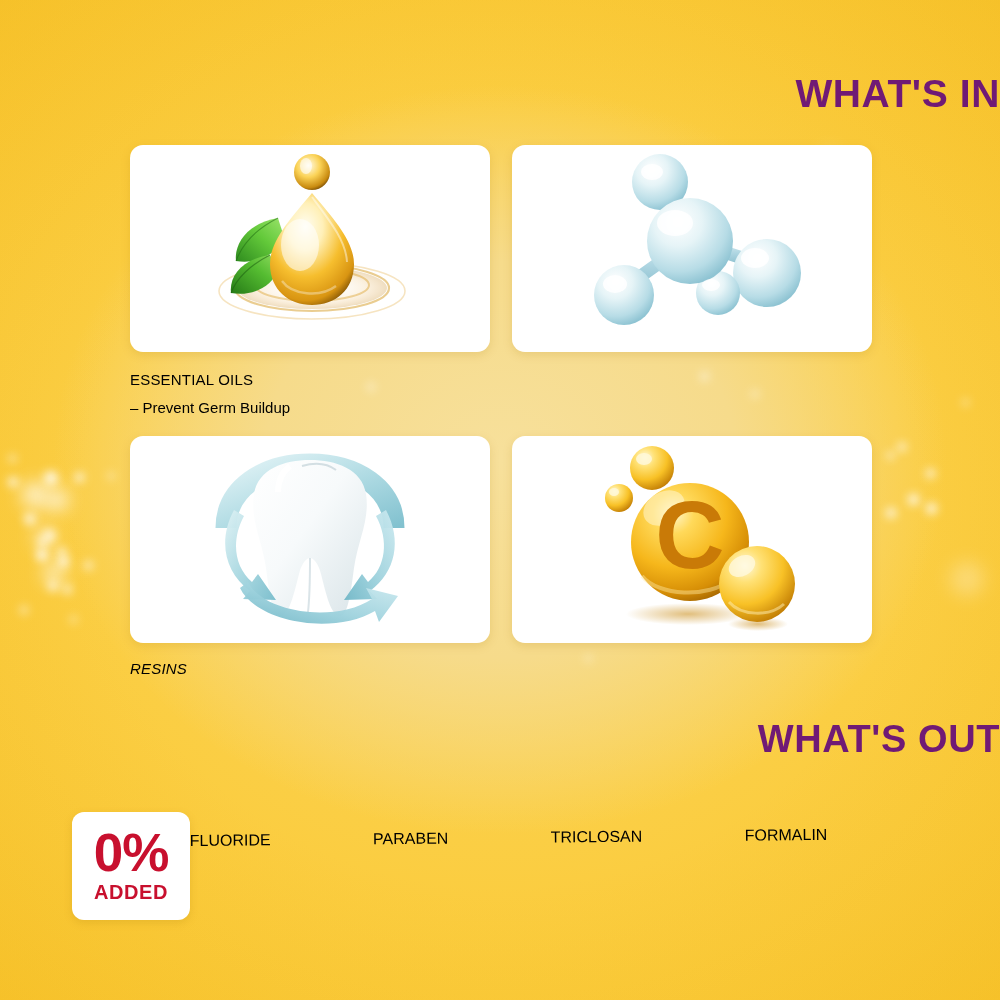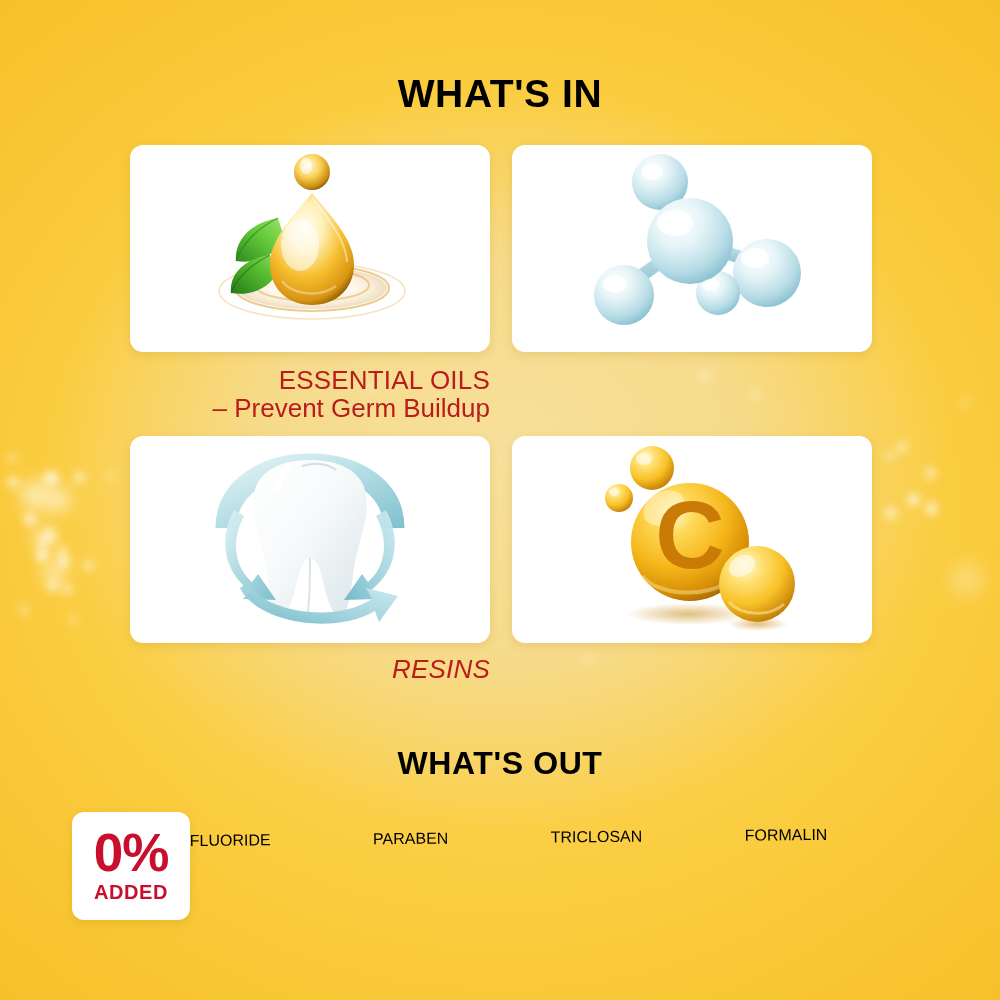--- a/index.html
+++ b/index.html
@@ -25,45 +25,45 @@
   }
 
   
   .bokeh { position:absolute; border-radius:50%; background:#FFFFFF; filter:blur(1.6px); }
   .bokeh.soft { filter:blur(5px); }
   .bokeh.big  { filter:blur(9px); }
 
   
   .heading {
     position:absolute; left:0; width:100%;
-    text-align:center;
-    color:#000000;
+    text-align:right;
+    color:#701a75;
     font-weight:bold;
     letter-spacing:0.6px;
   }
   #whats-in  { top:72px;  font-size:39px; }
-  #whats-out { top:745px; font-size:32px; }
+  #whats-out { top:718px; font-size:38px; }
 
   
   .grid { position:absolute; left:0; top:0; width:100%; height:100%; }
 
   .card {
     position:absolute;
     background:#FFFFFF;
     border-radius:13px;
     box-shadow:0 3px 10px rgba(170,120,10,0.18);
     overflow:hidden;
   }
   .card .art { position:absolute; inset:0; }
 
   .caption {
     position:absolute;
-    text-align:right;
-    color:#b91c1c;
-    font-size:26px;
+    text-align:left;
+    color:#000000;
+    font-size:15px;
     line-height:28px;
     white-space:nowrap;
   }
   .caption .t1 { display:block; letter-spacing:0.2px; }
   .caption .t2 { display:block; }
 
   
   .outbar { position:absolute; left:0; top:812px; width:100%; height:108px; }
 
   .badge {

